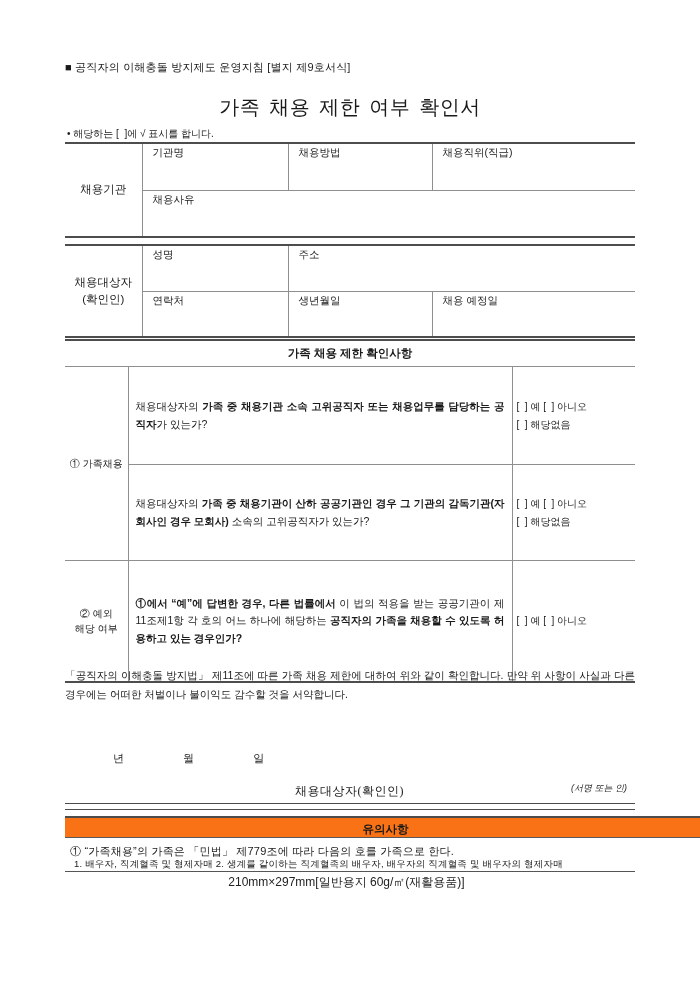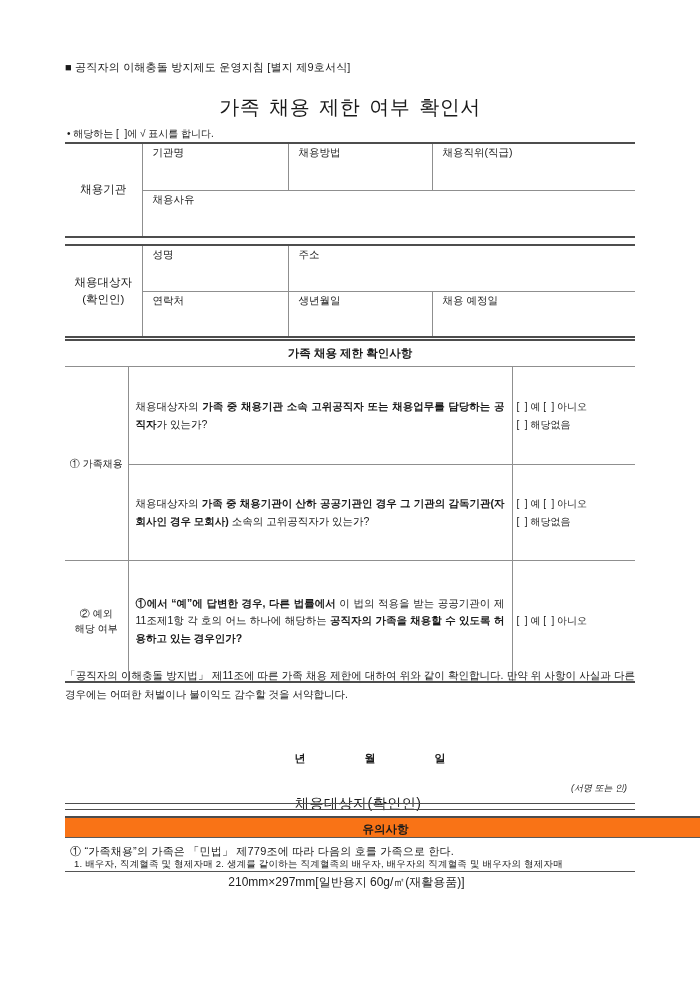--- a/index.html
+++ b/index.html
@@ -39,24 +39,24 @@
   .tbl td.ans { vertical-align:middle; font-size:10px; line-height:1.8; padding:2px 4px; }
   .t1 { left:65px; top:142px; }
   .t2 { left:65px; top:244px; }
   .t3 { left:65px; top:339px; }
 
   .declaration {
     left:65px; top:666px; width:570px;
     font-size:10.5px; line-height:1.85; text-align:justify;
   }
 
-  .date-line { left:65px; top:751px; width:570px; text-align:center; font-size:11px; padding-right:0; box-sizing:border-box;font-weight:bold; }
+  .date-line { left:65px; top:751px; width:570px; text-align:left; font-size:11px; padding-right:0; box-sizing:border-box; }
   .date-line span { display:inline-block; margin-left:48px; margin-right:8px; }
   .sig-line { left:65px; top:779px; width:570px; height:16px; }
-  .signer { position:absolute; left:230px; top:16px; font-size:14px; letter-spacing:0.5px; }
+  .signer { position:absolute; left:230px; top:4px; font-size:12px; letter-spacing:0.5px;font-family:Liberation Serif, serif; }
   .sign-note { position:absolute; right:8px; top:3px; font-size:9px; color:#2a2a2a;font-style:italic; }
 
   .dbl-rule { left:65px; top:803px; width:570px; height:5px; border-top:1px solid #4d4d4d; border-bottom:1px solid #4d4d4d; }
   .notice-bar {
     left:65px; top:816px; width:641px; height:22px;
     background:#f97316; border-top:2px solid #4d4d4d; border-bottom:1px solid #5a5a5a;
     text-align:center; line-height:22px; font-size:11.5px; font-weight:bold;
     box-sizing:border-box;
   }
   .note1 { left:70px; top:844px; width:560px; font-size:11px; letter-spacing:0.2px; }

